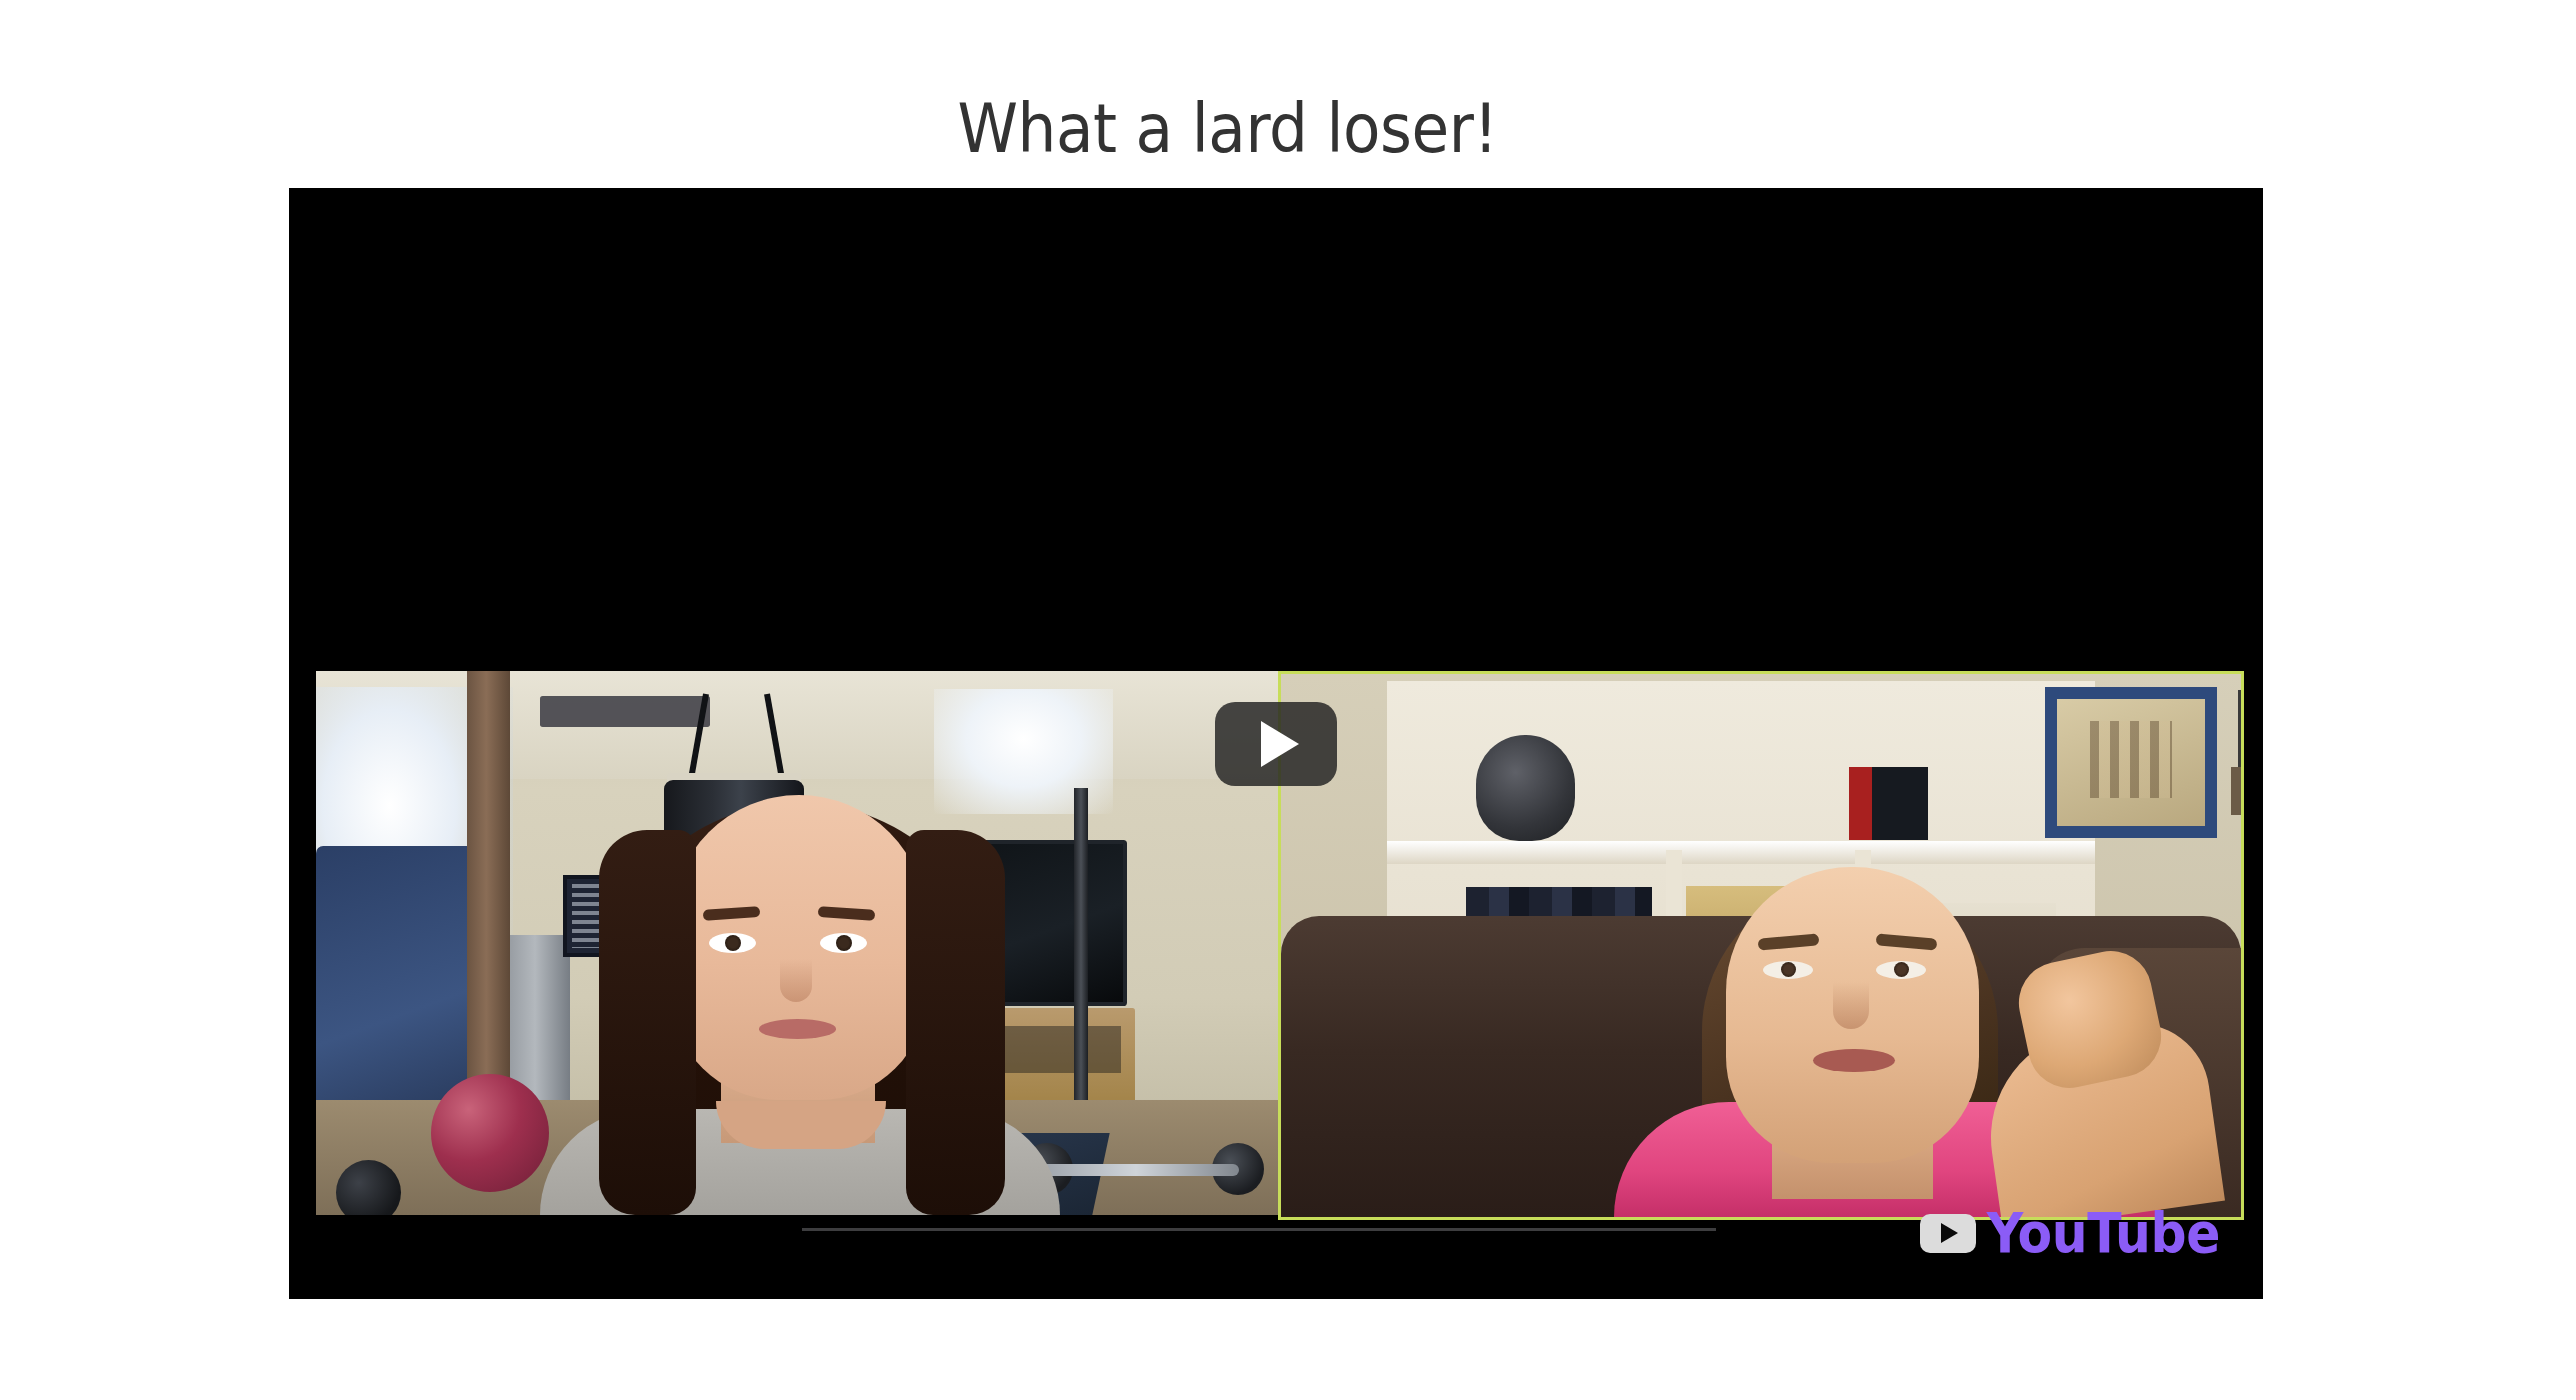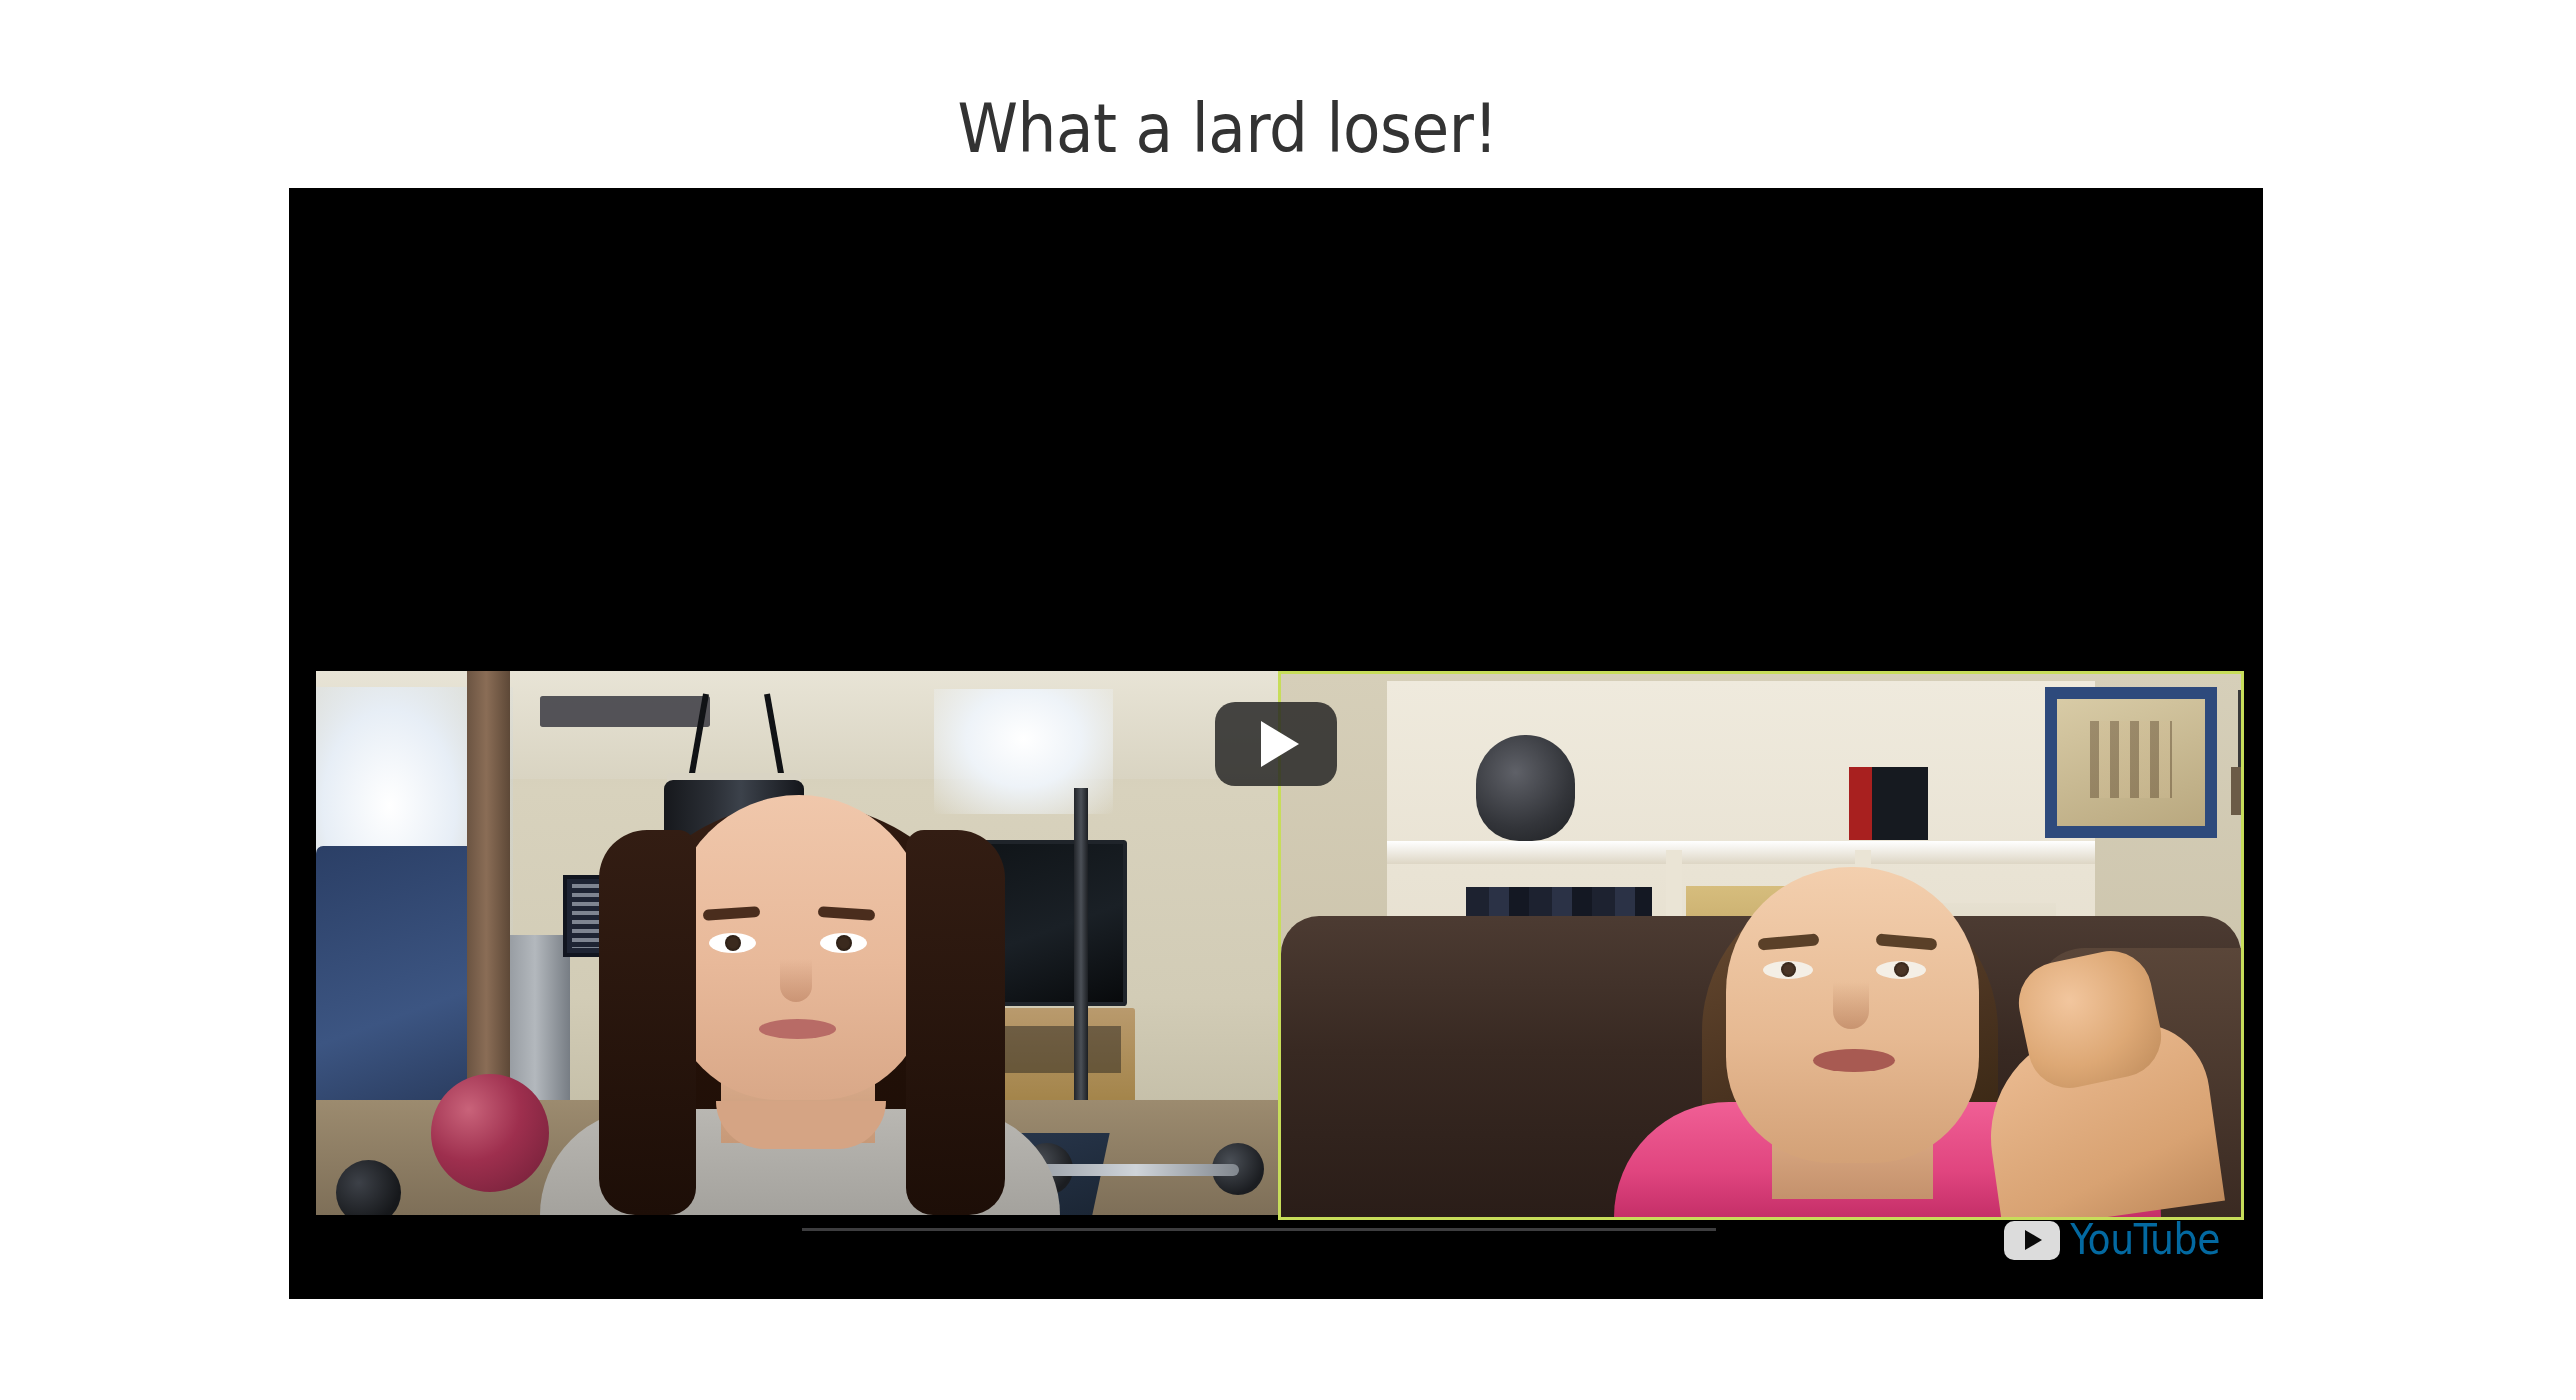--- a/index.html
+++ b/index.html
@@ -455,21 +455,21 @@
     display: flex; align-items: center; justify-content: center;
   }
   .yt-mark .tri {
     width: 0; height: 0;
     border-left: 17px solid #0a0a0a;
     border-top: 10px solid transparent;
     border-bottom: 10px solid transparent;
     margin-left: 3.6px;
   }
   .yt-word {
-    color: #0369a1; font-size: 42px; font-weight: 400; letter-spacing: -0.4px;
+    color: #8b5cf6; font-size: 56px; font-weight: 700; letter-spacing: -0.4px;
     line-height: 1;
     font-family: "Liberation Sans Narrow", "DejaVu Sans Condensed", "Liberation Sans", sans-serif;
   }
 </style>
 </head>
 <body>
 
 <div class="page">
 
   <h1 class="page-title">What a lard loser!</h1>

